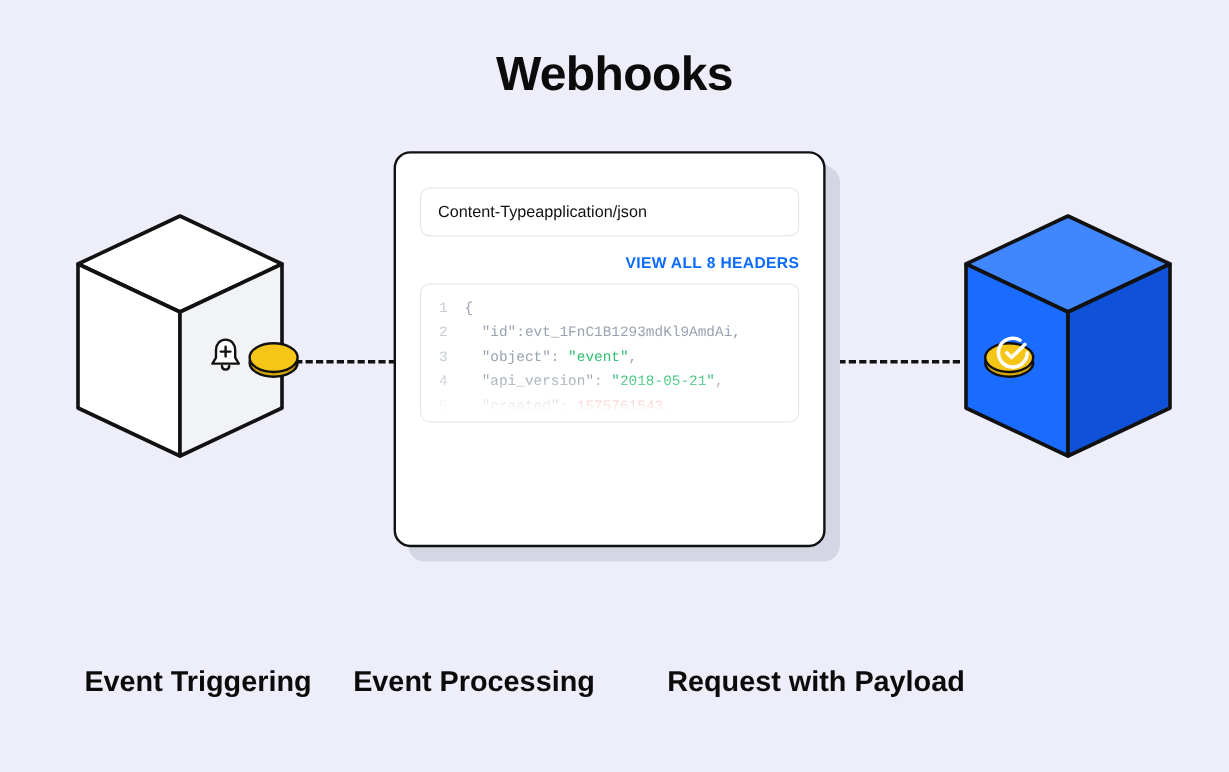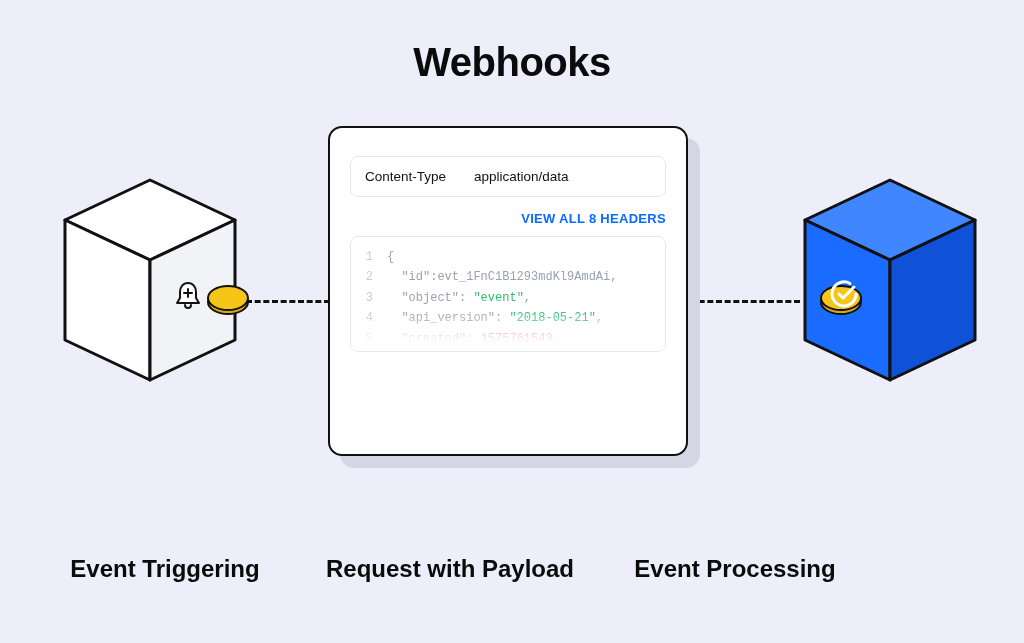--- a/index.html
+++ b/index.html
@@ -97,21 +97,20 @@
     margin-top: 14px;
     font-size: 13.5px;
     color: #111;
   }
   .header-box {
     margin-top: 10px;
     border: 1px solid #e5e7eb;
     border-radius: 8px;
     padding: 12px 14px;
     display: flex;
-    gap: 28px;
     font-size: 13.5px;
     color: #111;
   }
   .view-all {
     margin-top: 14px;
     font-size: 13px;
     font-weight: 700;
     letter-spacing: 0.3px;
     color: #0b6bff;
     cursor: pointer;
@@ -213,21 +212,21 @@
     <path d="M30 18 A12 12 0 1 1 24 7.5" fill="none" stroke="#fff" stroke-width="3" stroke-linecap="round"></path>
     <path d="M13 18 L17 22 L28 11" fill="none" stroke="#fff" stroke-width="3" stroke-linecap="round" stroke-linejoin="round"></path>
   </svg>
 </div>
 
 <div class="card-shadow"></div>
 <div class="card">
 
   <div class="header-box">
     <span>Content-Type</span>
-    <span>application/data</span>
+    <span>application/json</span>
   </div>
   <div class="view-all">VIEW ALL 8 HEADERS</div>
 
   <div class="body-box" id="body-box">
     <div class="ln">
         <span class="num">1</span>
         <span class="code">{</span>
       </div>
       <div class="ln">
         <span class="num">2</span>
@@ -248,15 +247,15 @@
       <div class="ln">
         <span class="num"></span>
         <span class="code">  "data": {</span>
       </div>
       <div class="body-fade"></div>
   </div>
 </div>
 
 <div class="labels">
   <div class="label l1">Event Triggering</div>
+  <div class="label l3">Event Processing</div>
   <div class="label l2">Request with Payload</div>
-  <div class="label l3">Event Processing</div>
 </div>
 
 </body></html>

